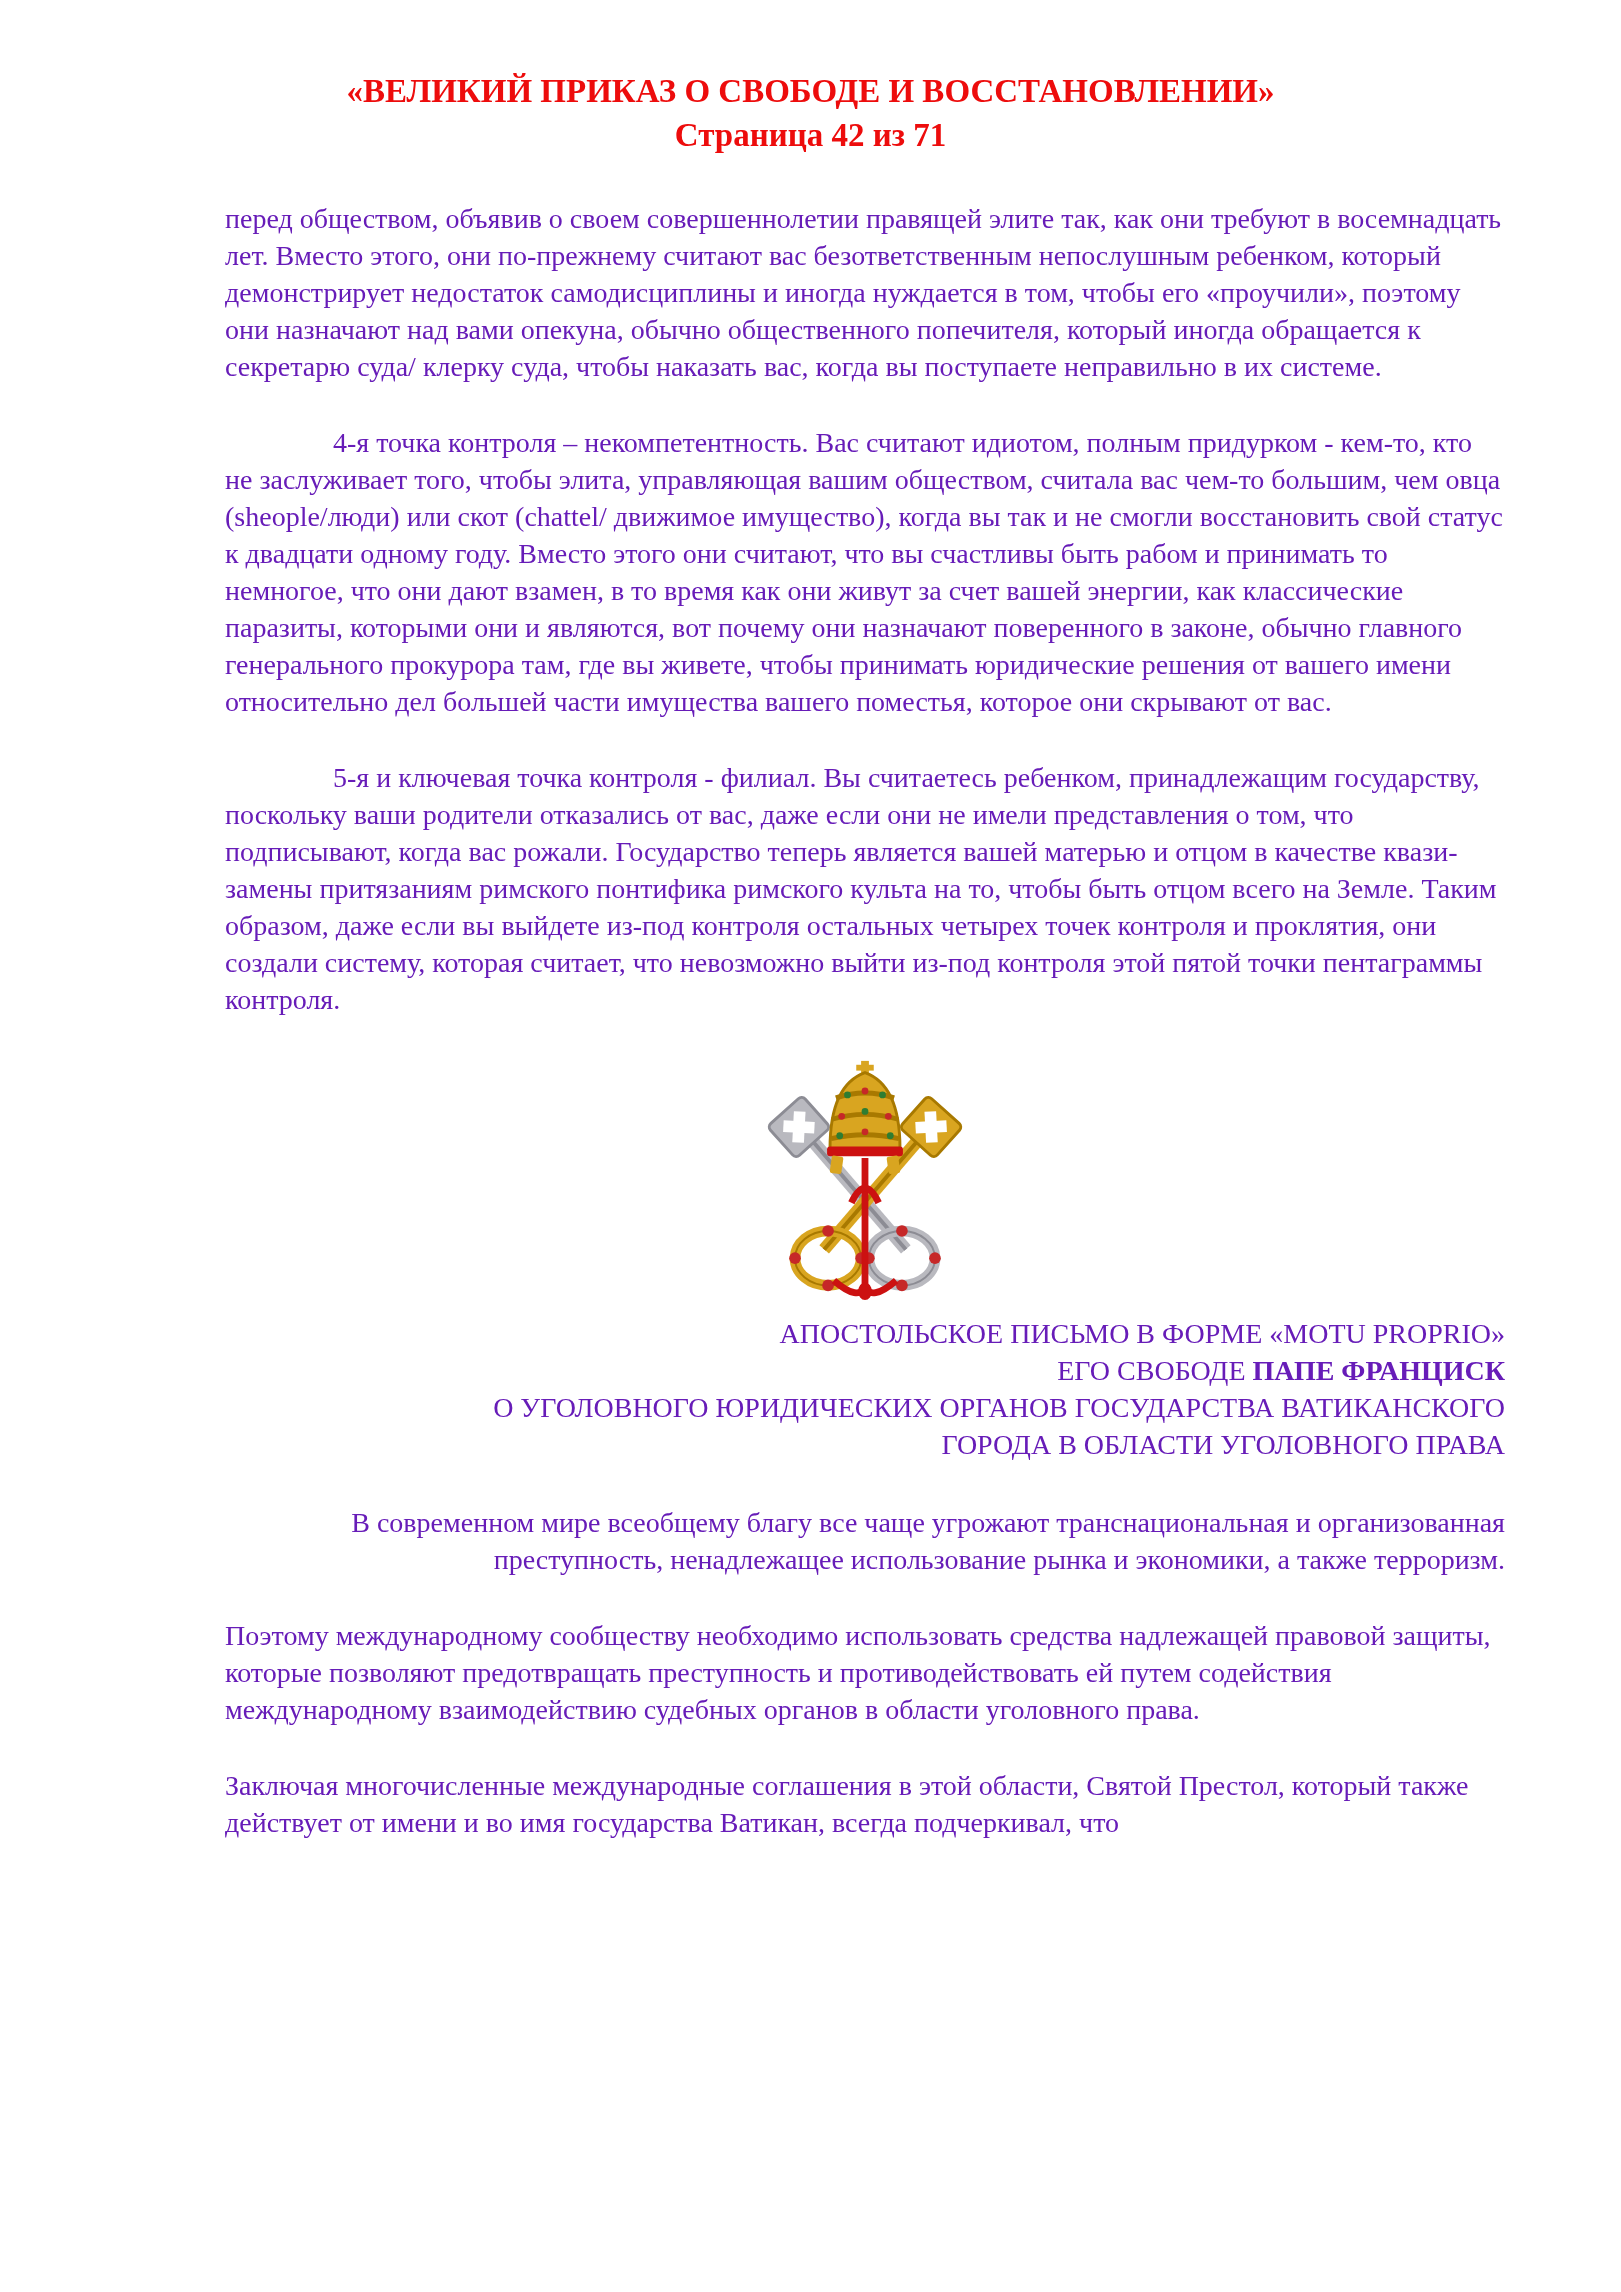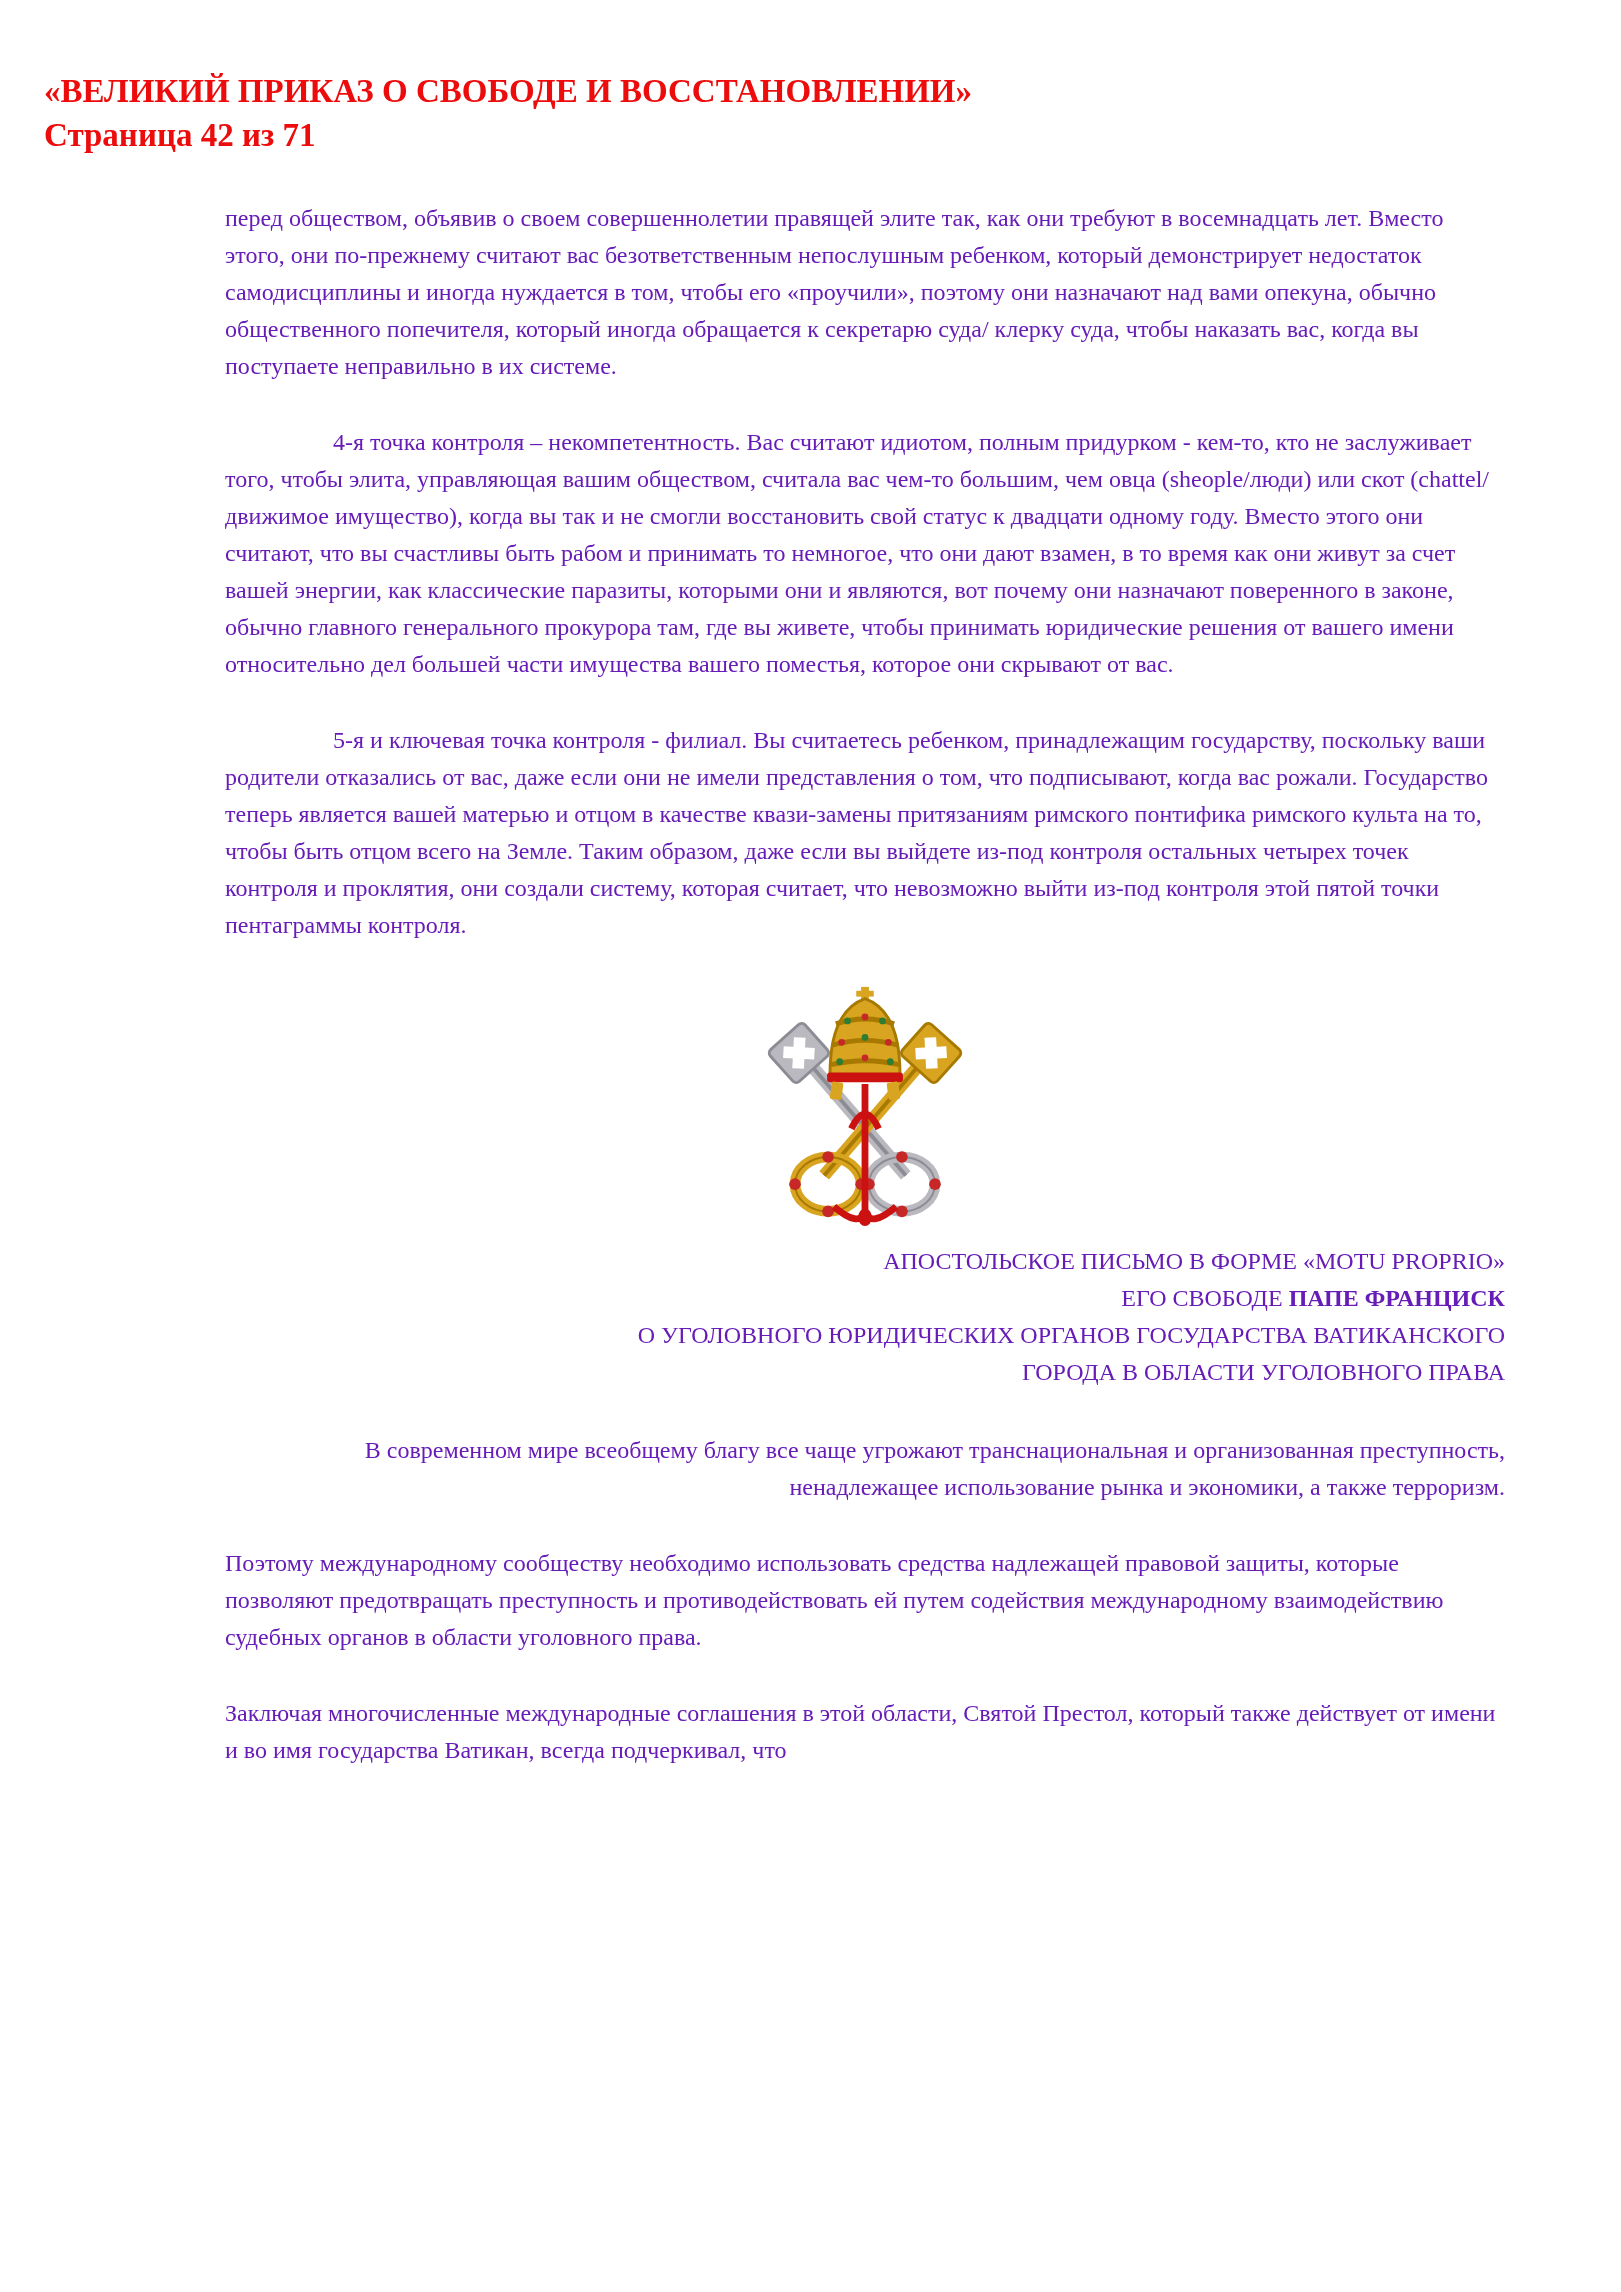--- a/index.html
+++ b/index.html
@@ -14,30 +14,30 @@
     font-family: "Liberation Serif", "DejaVu Serif", serif;
   }
   .page {
     position: relative;
     width: 1621px;
     height: 2293px;
     background: #ffffff;
   }
   .doc-header {
     padding-top: 69px;
+    text-align: center;
     color: var(--title_red, #ED0C0C);
     font-weight: bold;
     font-size: 33px;
     line-height: 44px;
-    padding-left: 44px;
   }
   .content {
     padding: 0 116px 0 225px;
     color: var(--body_purple, #671CB8);
-    font-size: 24px;
+    font-size: 28px;
     line-height: 37px;
   }
   .para {
     margin: 0 0 39px 0;
   }
   .para.first {
     margin-top: 43px;
   }
   .para-indent {
     text-indent: 108px;

